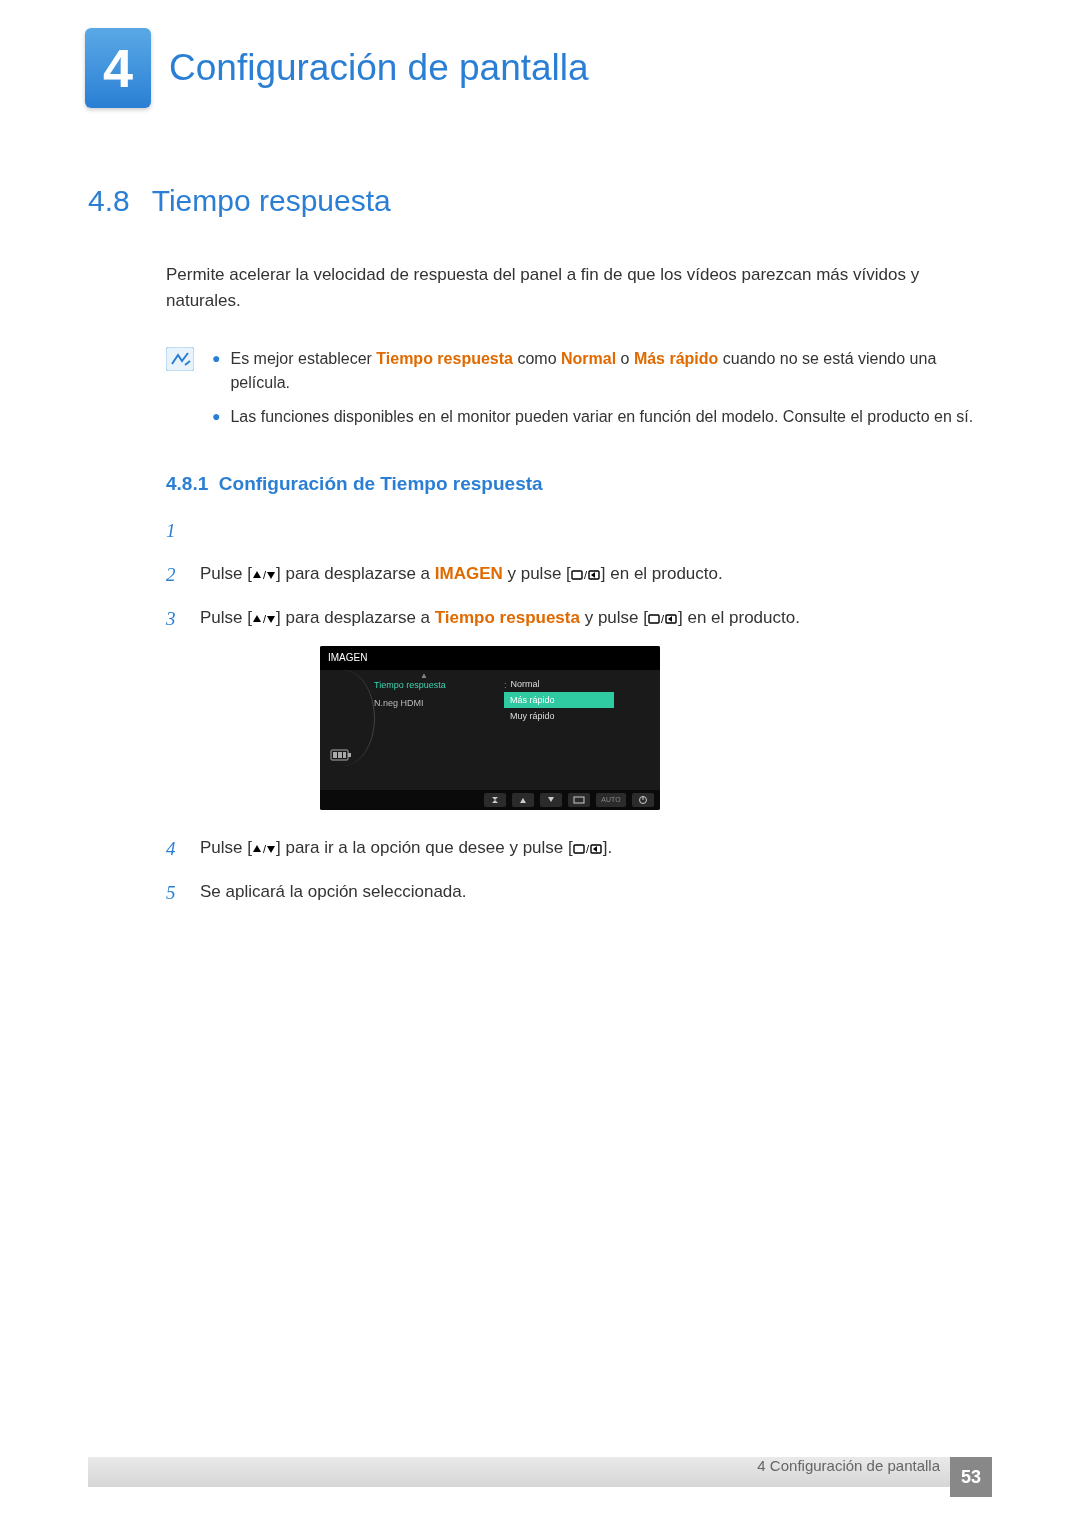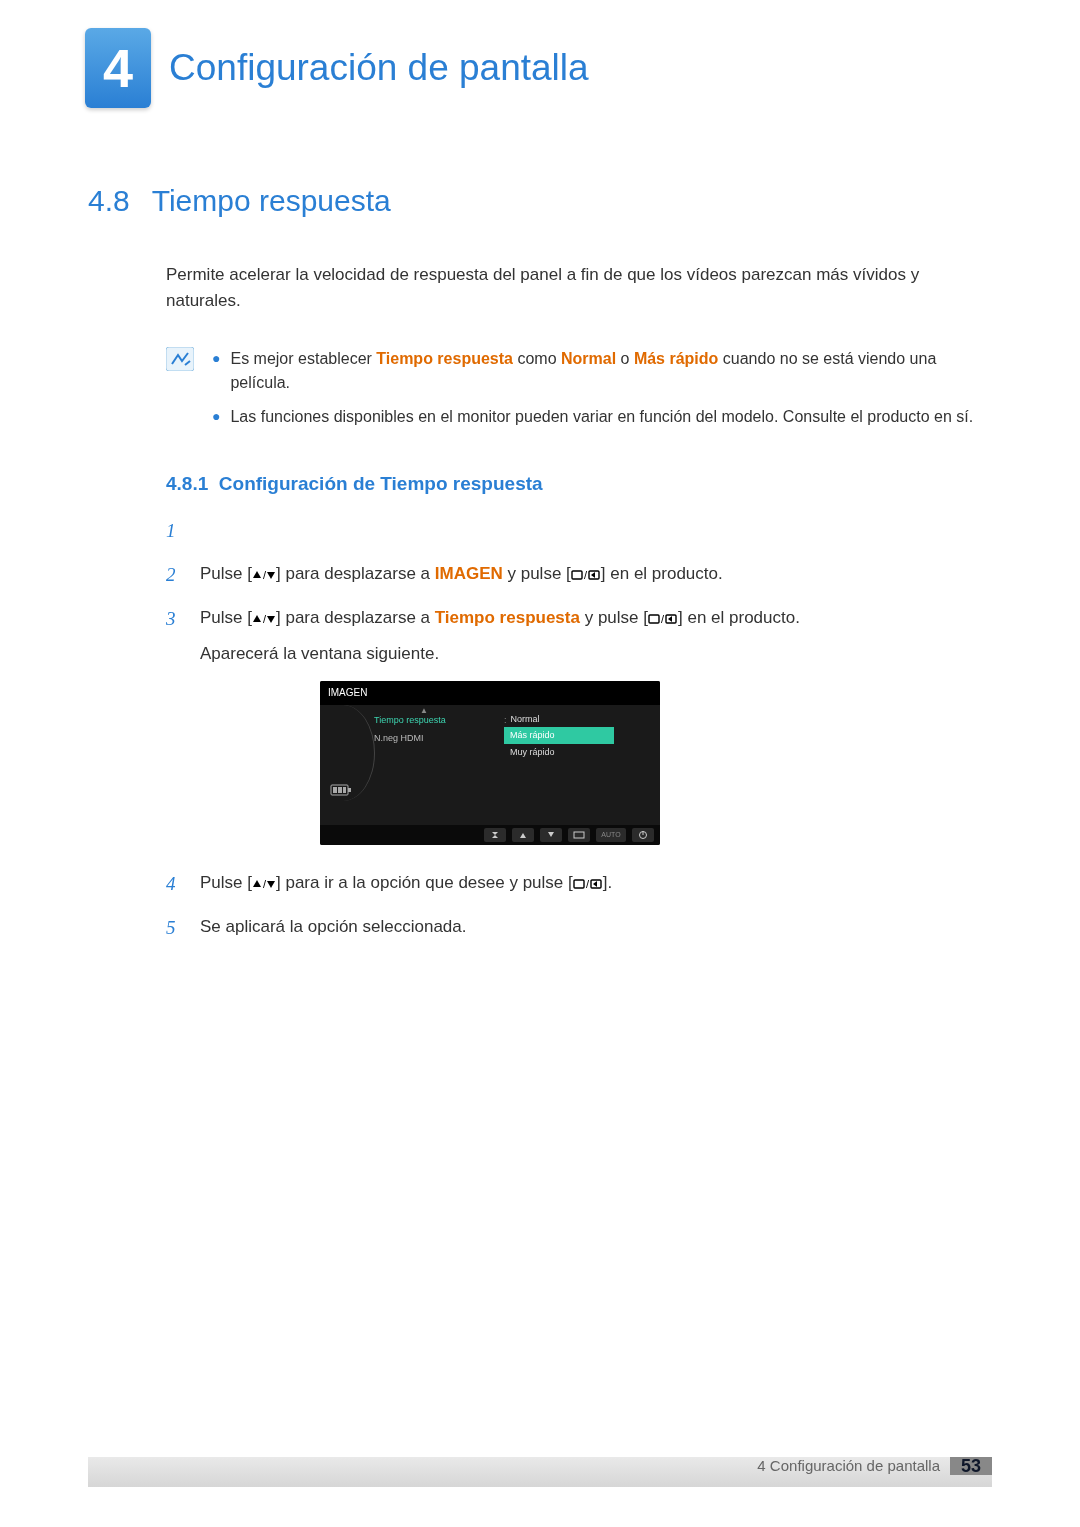--- a/index.html
+++ b/index.html
@@ -202,24 +202,24 @@
     background: linear-gradient(#e9e9e9,#d6d6d6);
     display: flex;
     align-items: flex-start;
     justify-content: flex-end;
     font-size: 15px;
     color: #666;
   }
   .footer-text { padding-right: 10px; }
   .footer-page {
     background: #888;
-    color: #0f172a;
+    color: #ffffff;
     font-weight: bold;
     width: 42px;
-    height: 18px;
+    height: 40px;
     display:flex;
     align-items:center;
     justify-content:center;
     font-size:18px;
   }
 </style>
 </head>
 <body>
 
 <div class="header-band">
@@ -291,21 +291,20 @@
         <span>Pulse [</span><span class="arrows"><svg width="24" height="12" viewBox="0 0 24 12">
               <polygon points="5,2 9,9 1,9" fill="#000"></polygon>
               <text x="11" y="10" font-size="11" fill="#000">/</text>
               <polygon points="19,10 23,3 15,3" fill="#000"></polygon>
             </svg></span><span>] para desplazarse a </span><span class="hl">Tiempo respuesta</span><span> y pulse [</span><span class="source-icon"><svg width="30" height="12" viewBox="0 0 30 12">
               <rect x="1" y="2" width="10" height="8" rx="1" fill="none" stroke="#000" stroke-width="1.4"></rect>
               <text x="13" y="10" font-size="11" fill="#000">/</text>
               <rect x="18" y="2" width="10" height="8" rx="1" fill="none" stroke="#000" stroke-width="1.4"></rect>
               <polygon points="20,6 24,3 24,9" fill="#000"></polygon>
             </svg></span><span>] en el producto.</span>
-        <div class="step-sub">Aparecerá la ventana siguiente.</div>
 
         
         <div class="osd">
           <div class="osd-title">IMAGEN</div>
           <div class="osd-body">
             <div class="osd-curve"></div>
             <div class="osd-battery">
               <svg width="22" height="14" viewBox="0 0 22 14">
                   <rect x="1" y="2" width="17" height="10" rx="1" fill="none" stroke="#aaa"></rect>
                   <rect x="18" y="5" width="3" height="4" fill="#aaa"></rect>

